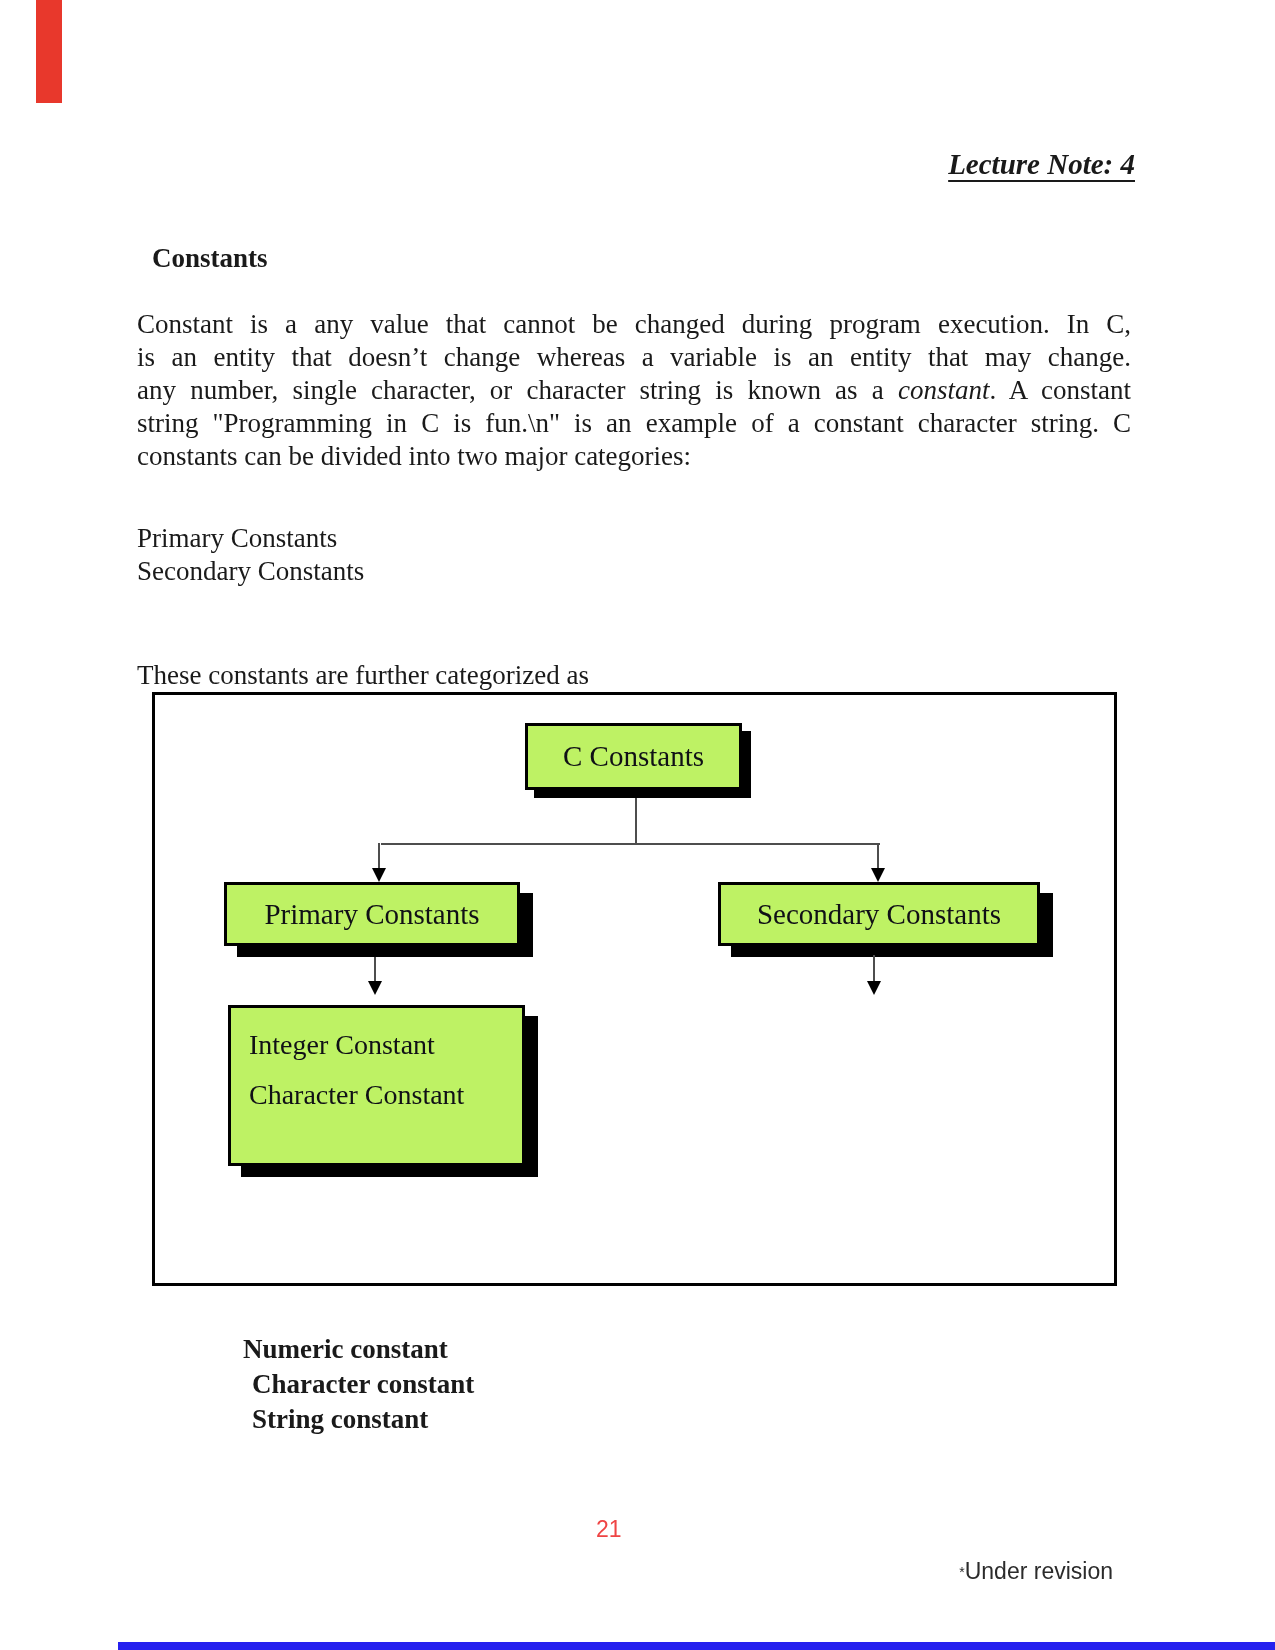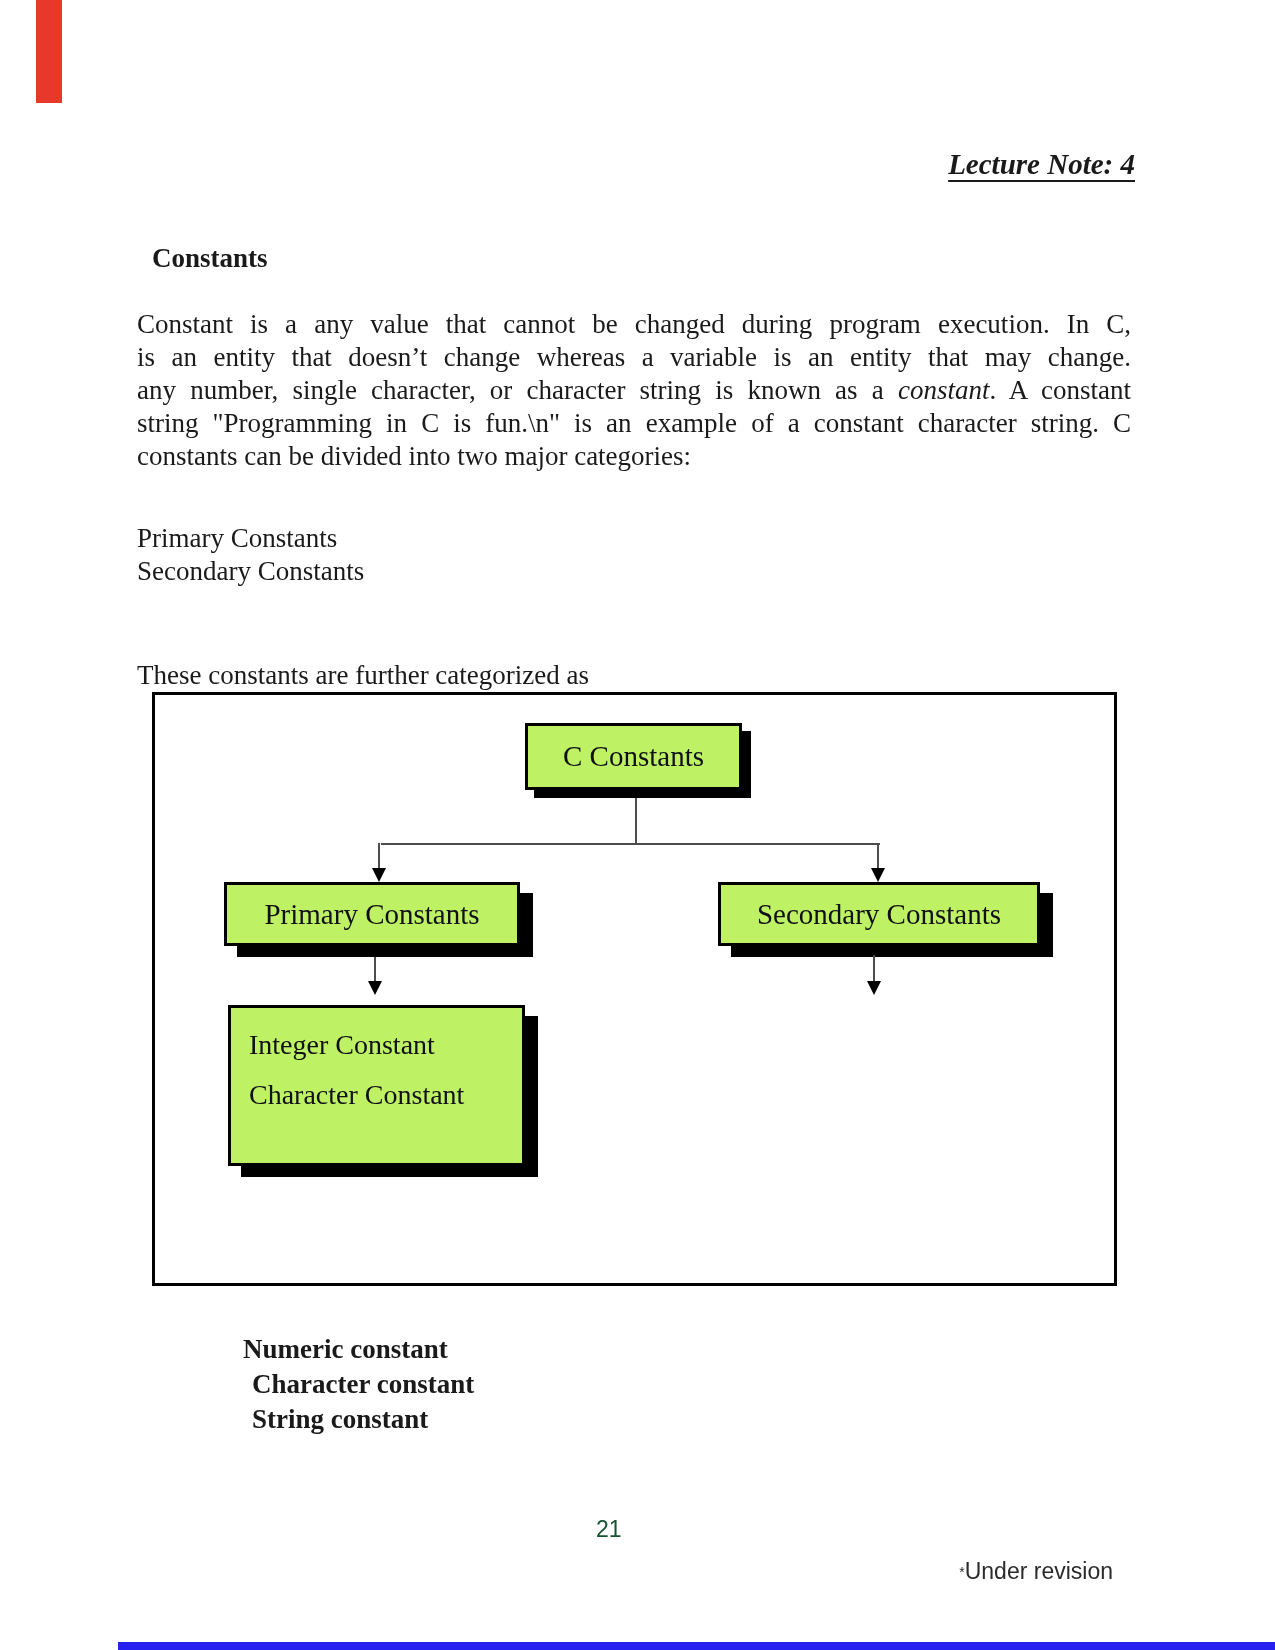--- a/index.html
+++ b/index.html
@@ -42,21 +42,21 @@
   .arrowhead{
     position:absolute;width:0;height:0;
     border-left:7px solid transparent;border-right:7px solid transparent;border-top:14px solid #000;
   }
   
   #notes{left:243px;top:1332px;font-size:27px;font-weight:bold;}
   #notes div{height:35px;line-height:35px;}
   #notes div:nth-child(2),#notes div:nth-child(3){margin-left:9px;}
   
   .sans{font-family:"Liberation Sans","DejaVu Sans",sans-serif;}
-  #page-number{left:596px;top:1516px;font-size:23px;color:#14532d;}
+  #page-number{left:596px;top:1516px;font-size:23px;color:#ef4444;}
   #footnote{right:162px;top:1518px;font-size:23px;color:#2b2b2b;margin-top:40px;}
   #footnote .star{font-size:14px;vertical-align:2px;}
 </style>
 </head>
 <body>
 
 <div class="abs" id="red-bar" style="background: rgb(232, 56, 44);"></div>
 <div class="abs" id="blue-bar" style="background: rgb(38, 33, 239);"></div>
 
 <div class="abs" id="lecture-note">Lecture Note: 4</div>

